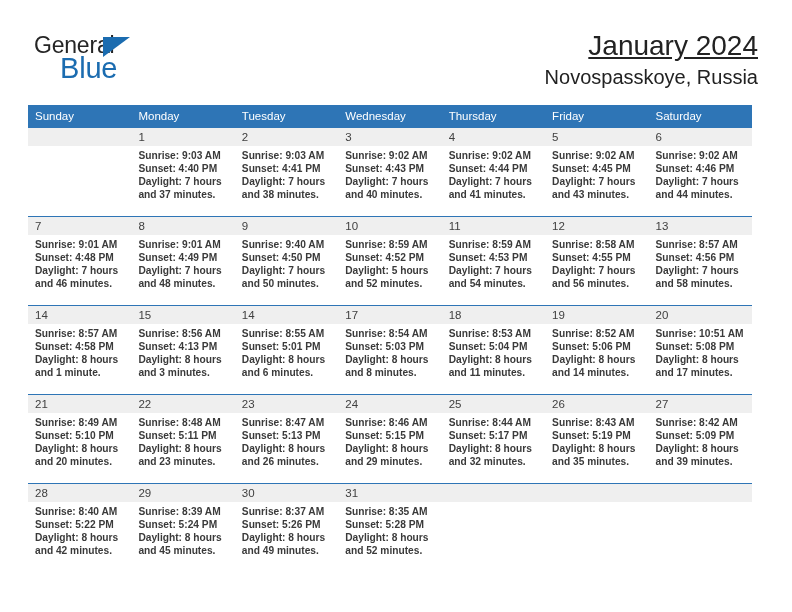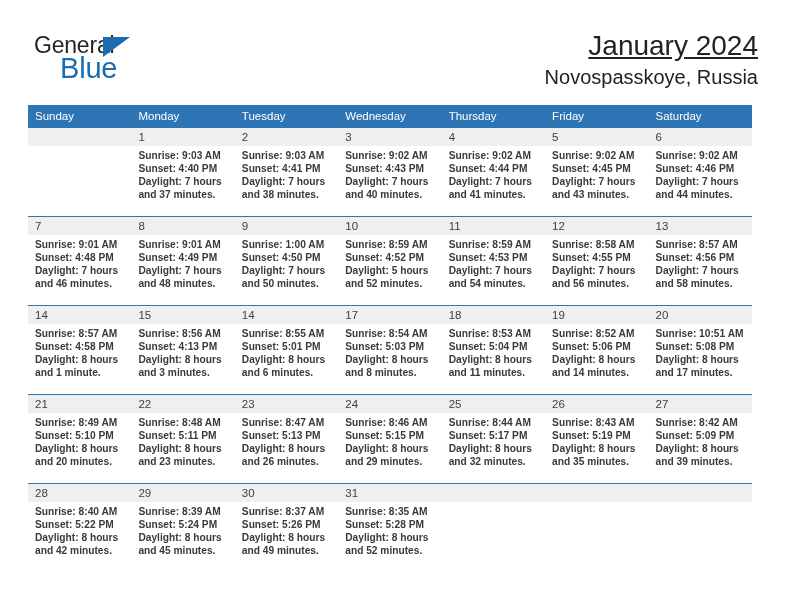--- a/index.html
+++ b/index.html
@@ -260,21 +260,21 @@
                 <div>Sunrise: 9:01 AM</div>
                 <div>Sunset: 4:49 PM</div>
                 <div class="daylight">Daylight: 7 hours and 48 minutes.</div>
               </div>
             </div>
           </td>
           <td>
             <div class="cell">
               <div class="daynum">9</div>
               <div class="info">
-                <div>Sunrise: 1:00 AM</div>
+                <div>Sunrise: 9:40 AM</div>
                 <div>Sunset: 4:50 PM</div>
                 <div class="daylight">Daylight: 7 hours and 50 minutes.</div>
               </div>
             </div>
           </td>
           <td>
             <div class="cell">
               <div class="daynum">10</div>
               <div class="info">
                 <div>Sunrise: 8:59 AM</div>

